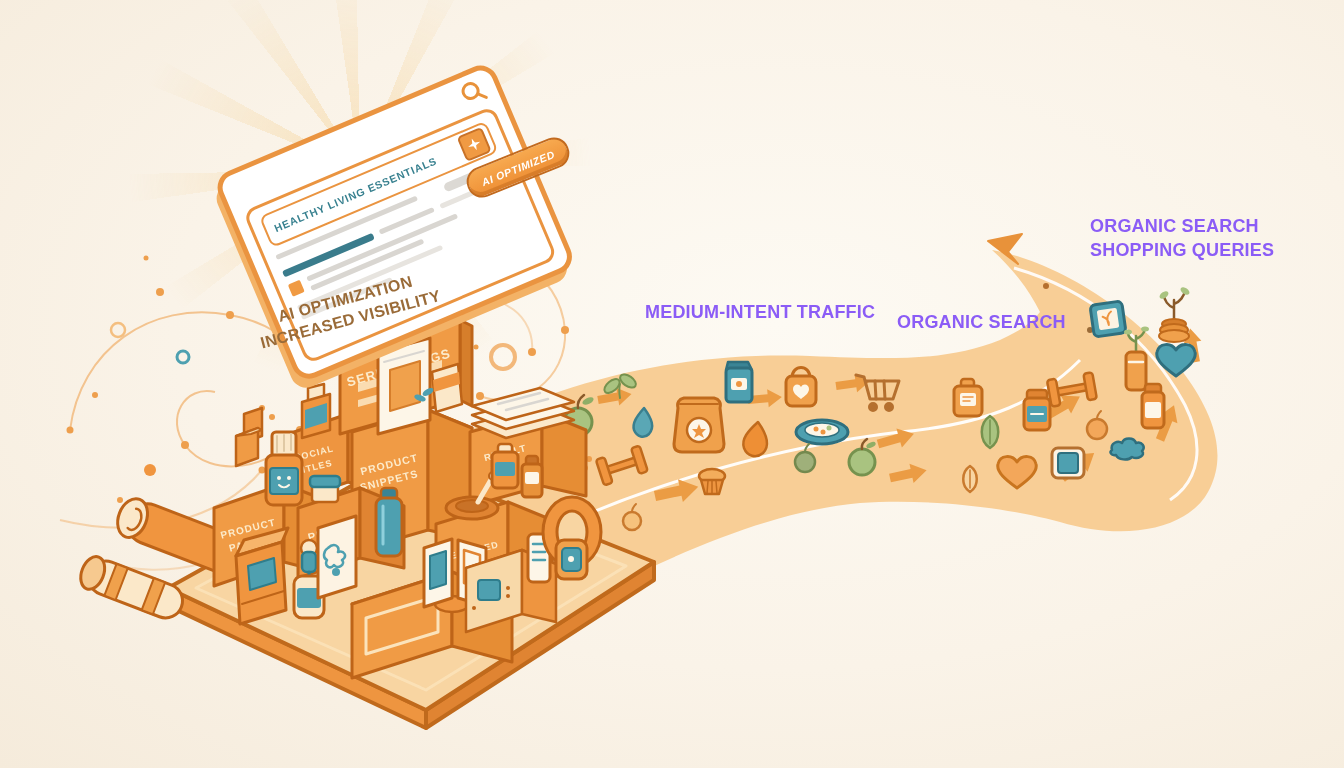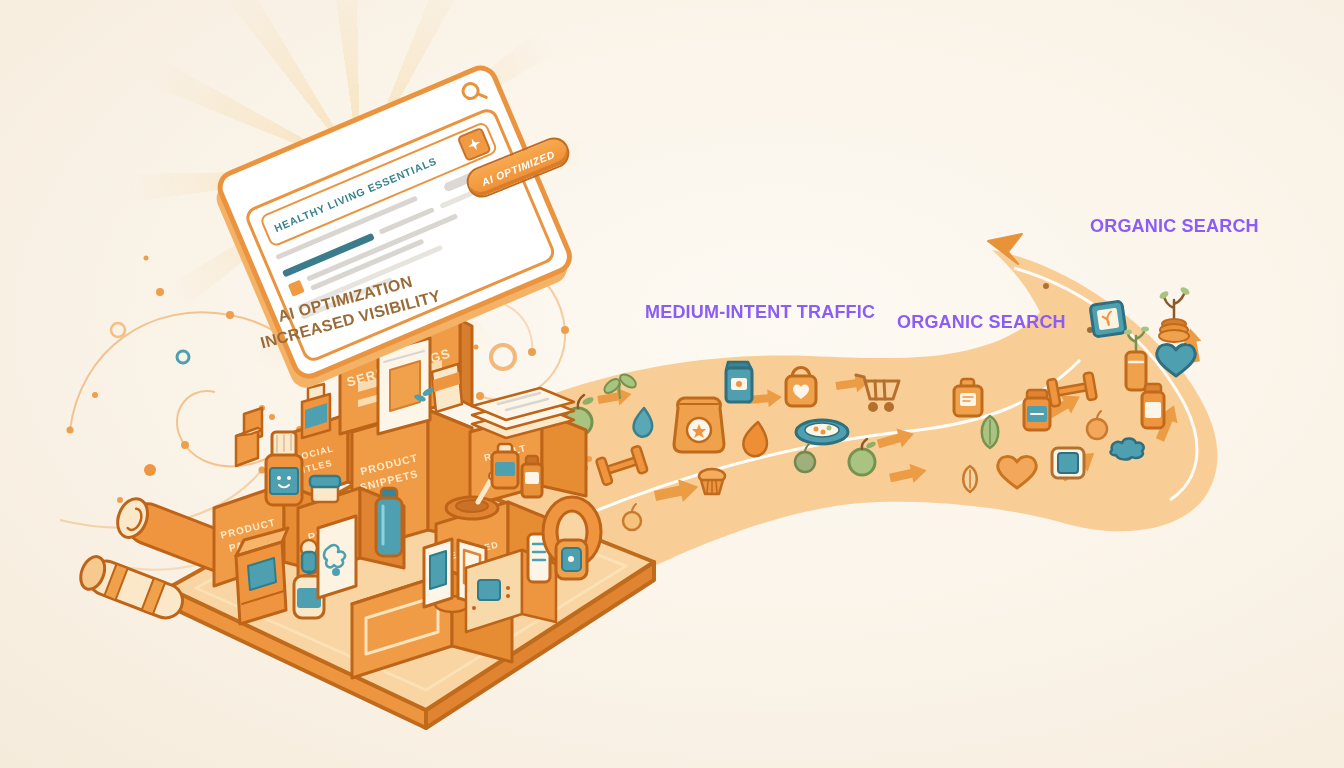--- a/index.html
+++ b/index.html
@@ -537,15 +537,16 @@
 
   <div class="caption">
     <div>AI OPTIMIZATION</div>
     <div>INCREASED VISIBILITY</div>
   </div>
 
   <div class="flow-label" style="left:645px;top:302px;text-align:right;">MEDIUM-INTENT TRAFFIC</div>
   <div class="flow-label" style="left:897px;top:312px;">ORGANIC SEARCH</div>
   <div class="flow-label shopping-label" style="left:1090px;top:214px;">
     <div>ORGANIC SEARCH</div>
+    <div>SHOPPING QUERIES</div>
   </div>
 
 </div>
 
 </body></html>

